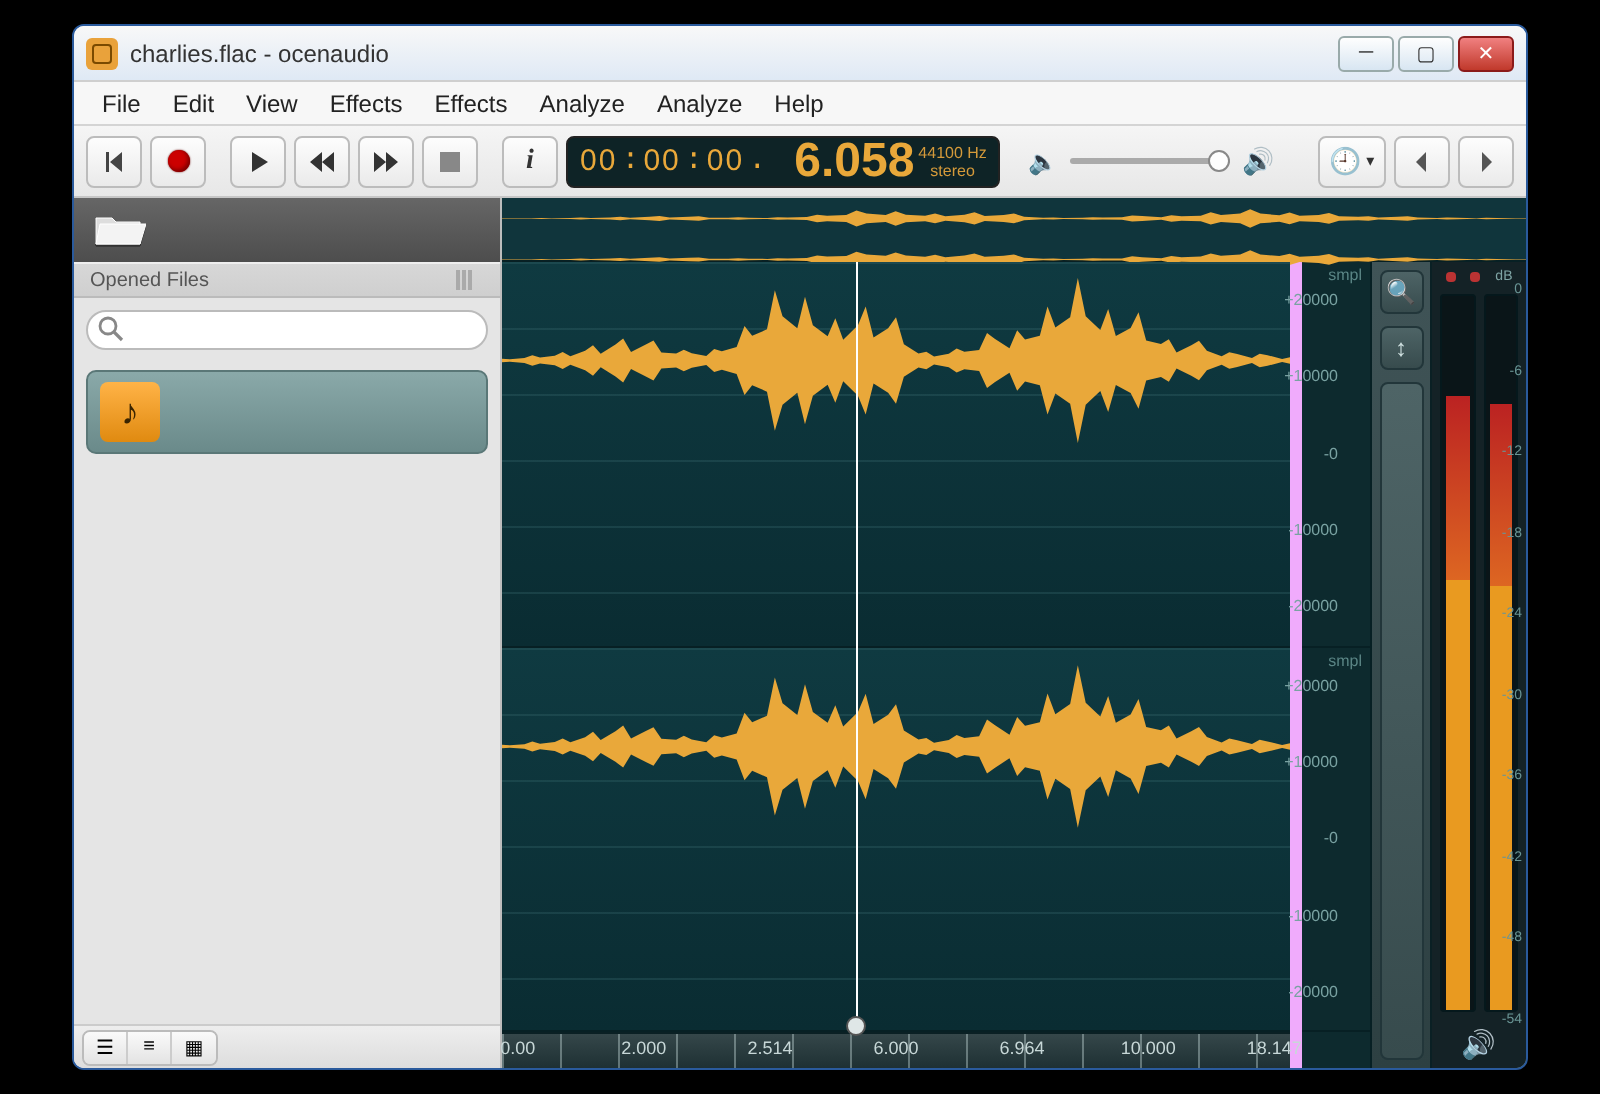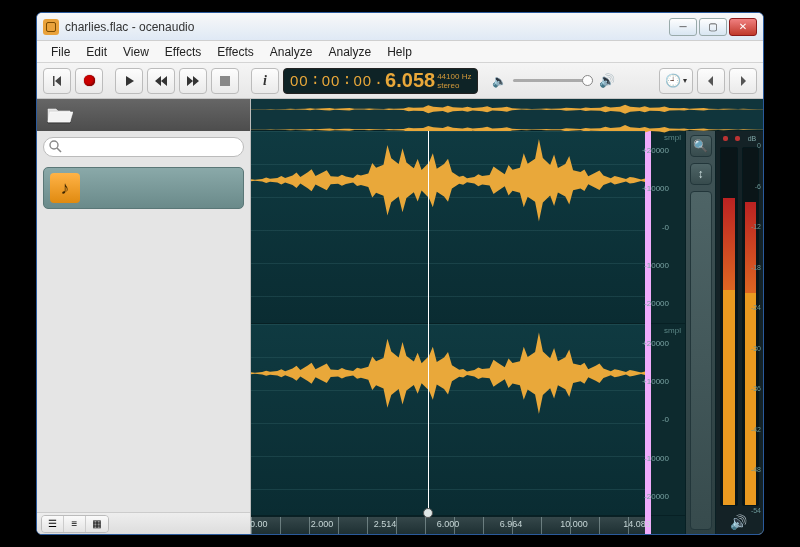--- a/index.html
+++ b/index.html
@@ -42,22 +42,22 @@
   }
   .tbtn.rec .dot { width:11px; height:11px; background:#c00; border-radius:50%; box-shadow: inset -1px -1px 2px #700, 0 0 1px #600; }
   .tbtn.stop .sq { width:10px; height:10px; background:#888; }
   .tbtn.info { font-weight:bold; font-style:italic; font-family: Georgia, serif; font-size:14px;}
   .counter {
     height: 26px; min-width: 182px; border-radius: 4px; border:1px solid #222;
     background: #0e2326; display:flex; align-items:center; padding: 0 6px; gap:2px;
     color:#e9a83a; font-family: "Courier New", monospace; font-size: 15px;
   }
   .counter .digits { letter-spacing:1px; }
-  .counter .big { font-size:20px; font-weight:bold; }
-  .counter .meta { margin-left:auto; font-size:8px; color:#d59a3a; text-align:left; line-height:9px; }
+  .counter .big { font-size:24px; font-weight:bold;margin-left:12px; }
+  .counter .meta { margin-left:auto; font-size:8px; color:#d59a3a; text-align:center; line-height:9px; }
   .vol { display:flex; align-items:center; gap:6px; margin-left:10px; }
   .vol .track { width:80px; height:3px; background:#aaa; border-radius:2px; position:relative; }
   .vol .thumb { position:absolute; right:0; top:-4px; width:11px; height:11px; background:#fdfdfd; border:1px solid #888; border-radius:50%; }
   .spacer { flex:1; }
   .body { flex:1; display:flex; min-height:0; }
   
   .sidebar { width:214px; background:#e5e5e5; border-right:1px solid #bdbdbd; display:flex; flex-direction:column; }
   .side-hdr { height:32px; background:linear-gradient(#666,#4d4d4d); display:flex; align-items:center; padding:0 10px; }
   .side-hdr svg { filter: drop-shadow(0 1px 0 rgba(0,0,0,0.4)); }
   .side-sub { height:18px; background:linear-gradient(#d7d7d7,#cfcfcf); border-top:1px solid #eee; border-bottom:1px solid #bbb; display:flex; align-items:center; padding:0 8px; font-size:10px; color:#555; justify-content:space-between;}
@@ -202,20 +202,28 @@
 
   <div class="body">
 
     <div class="sidebar">
       <div class="side-hdr">
         <svg width="26" height="20" viewBox="0 0 26 20">
           <path d="M1 4h8l2 2h12v11H1z" fill="#ddd" stroke="#fff" stroke-width="0.5"></path>
           <path d="M3 7h23l-3 10H1z" fill="#f3f3f3" stroke="#fff" stroke-width="0.5"></path>
         </svg>
       </div>
+      <div class="side-sub">
+        <span>Opened Files</span>
+        <div class="grip">
+            <span></span>
+            <span></span>
+            <span></span>
+          </div>
+      </div>
       <div class="search">
         <svg class="mag" viewBox="0 0 13 13">
             <circle cx="5" cy="5" r="4" fill="none" stroke="#888" stroke-width="1.4"></circle>
             <line x1="8" y1="8" x2="12" y2="12" stroke="#888" stroke-width="1.6"></line>
           </svg>
         <input type="text" placeholder="" style="">
       </div>
       <div class="filelist">
         <div class="fileitem">
           <div class="fileicon">♪</div>
@@ -256,21 +264,21 @@
               </svg>
           </div>
           <div class="cursor-line"></div>
           <div class="timeline">
               <span style="left: 2%;">0.00</span>
               <span style="left: 18%;">2.000</span>
               <span style="left: 34%;">2.514</span>
               <span style="left: 50%;">6.000</span>
               <span style="left: 66%;">6.964</span>
               <span style="left: 82%;">10.000</span>
-              <span style="left: 98%;">14.083</span>
+              <span style="left: 98%;">18.147</span>
             </div>
           <div class="time-handle"></div>
         </div>
         <div class="scale-col">
           <div class="scale">
               <span class="unit">smpl</span>
               <span style="top: 10%;">+20000</span>
               <span style="top: 30%;">+10000</span>
               <span style="top: 50%;">-0</span>
               <span style="top: 70%;">-10000</span>

